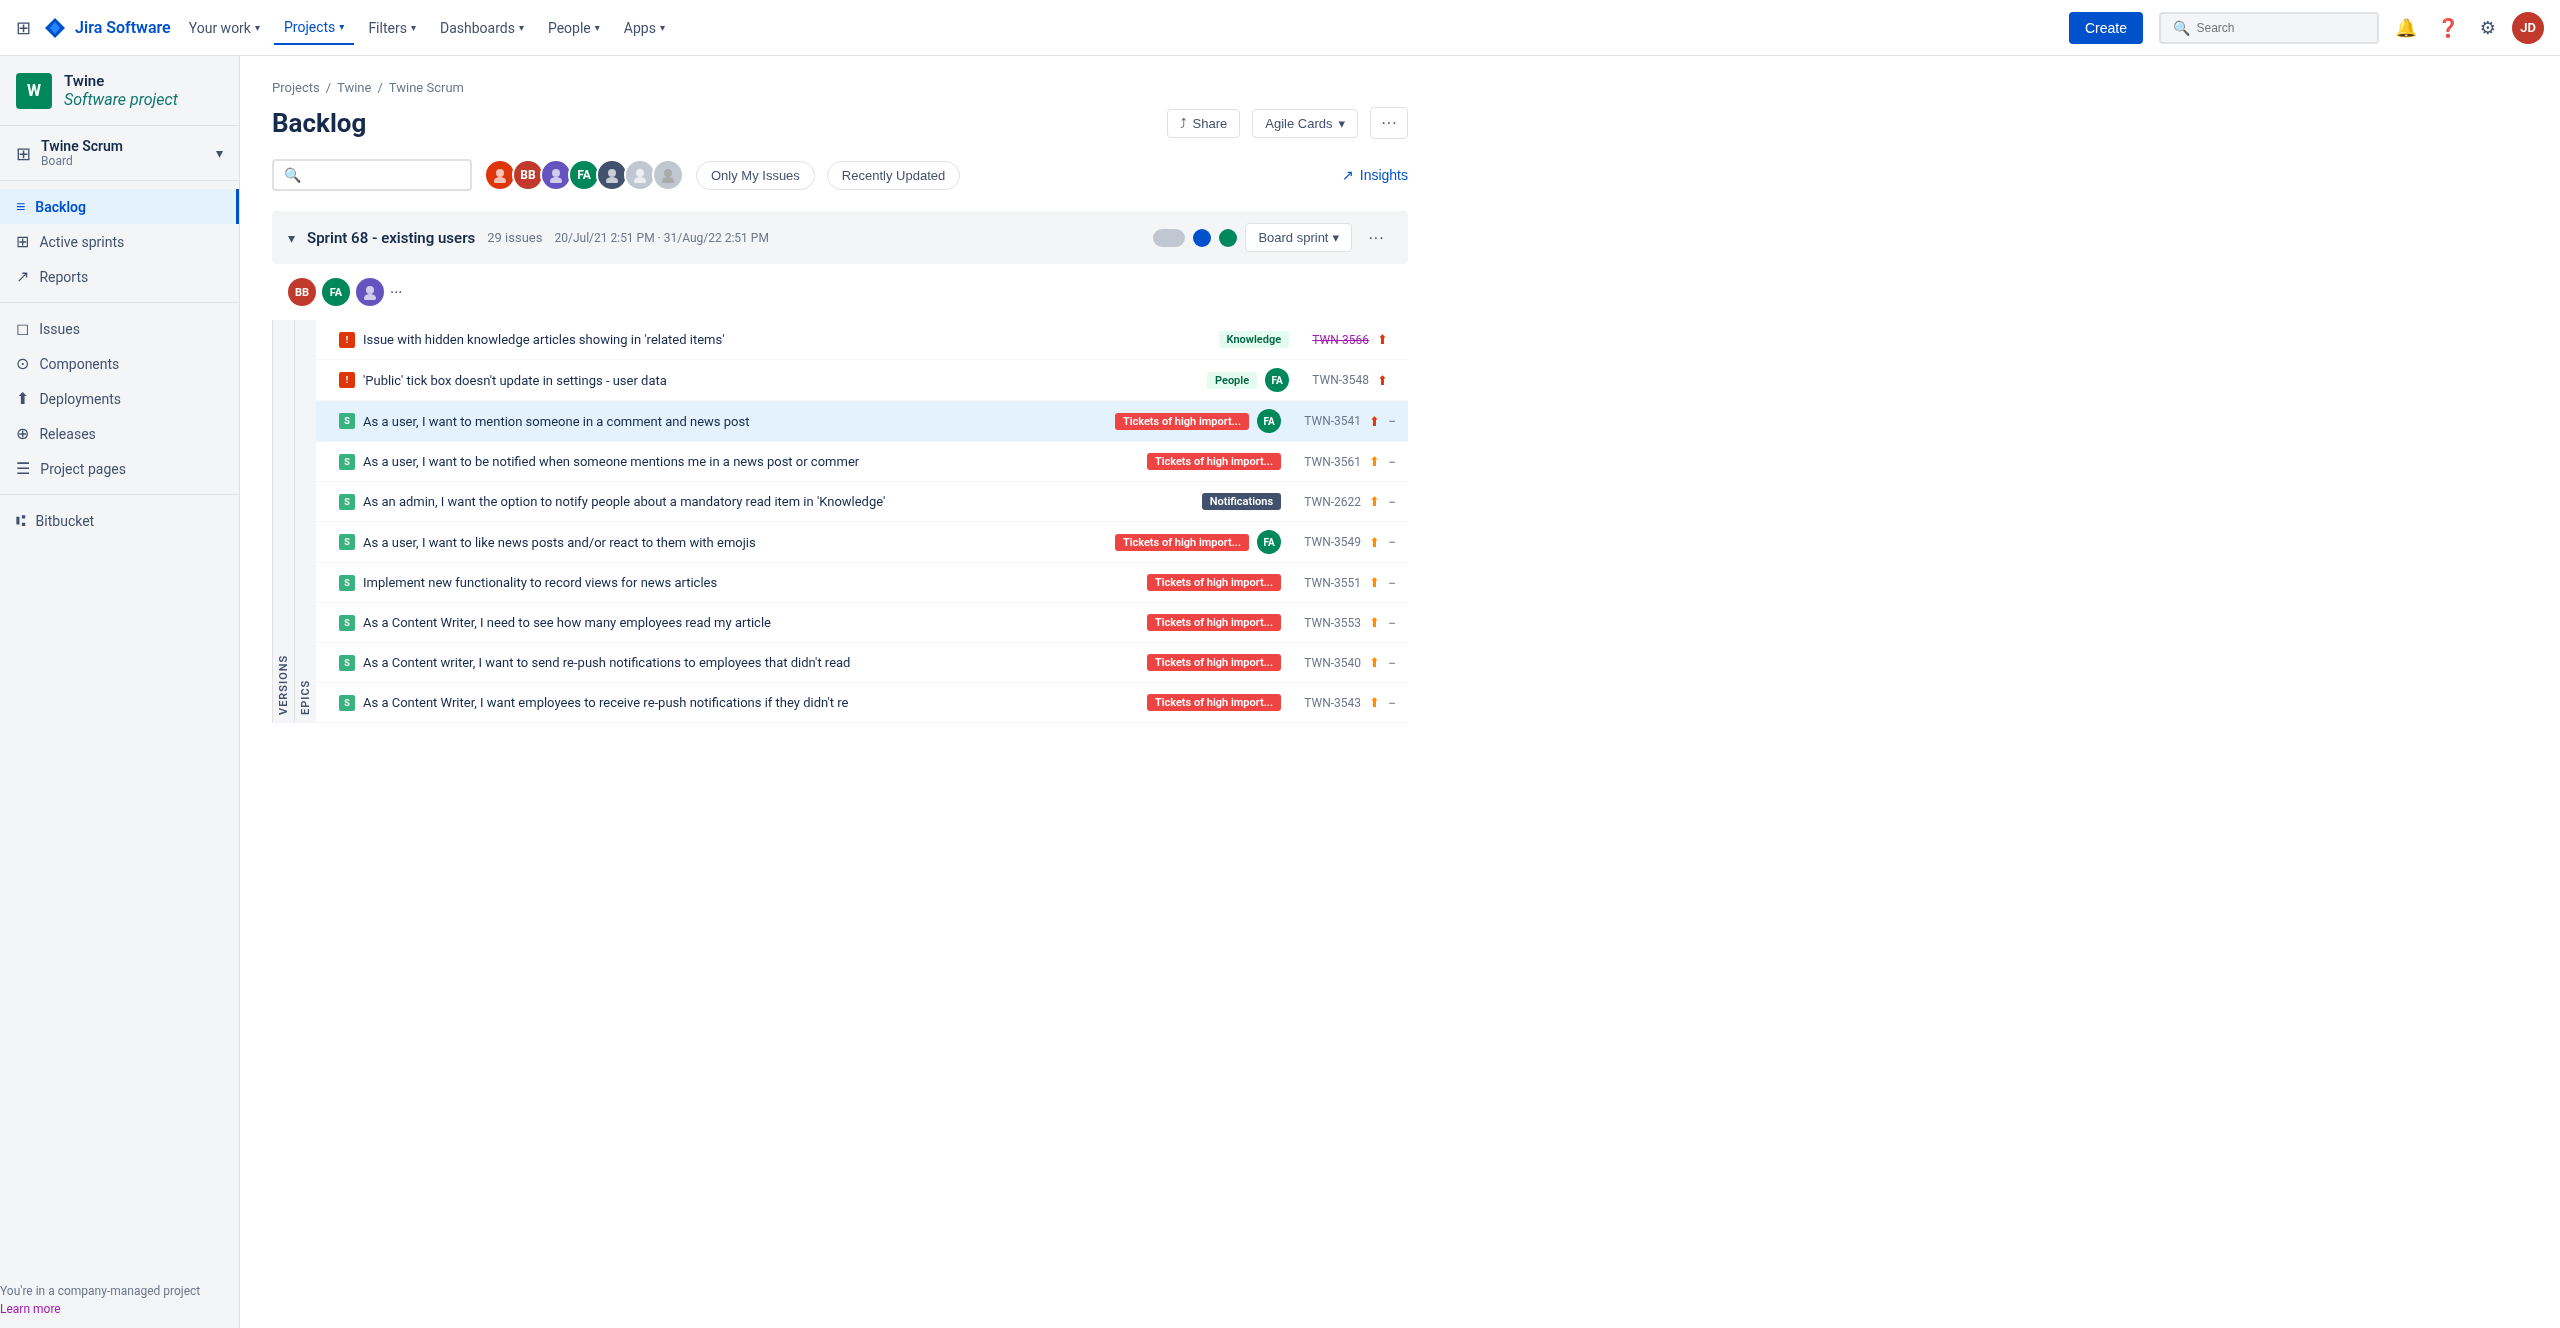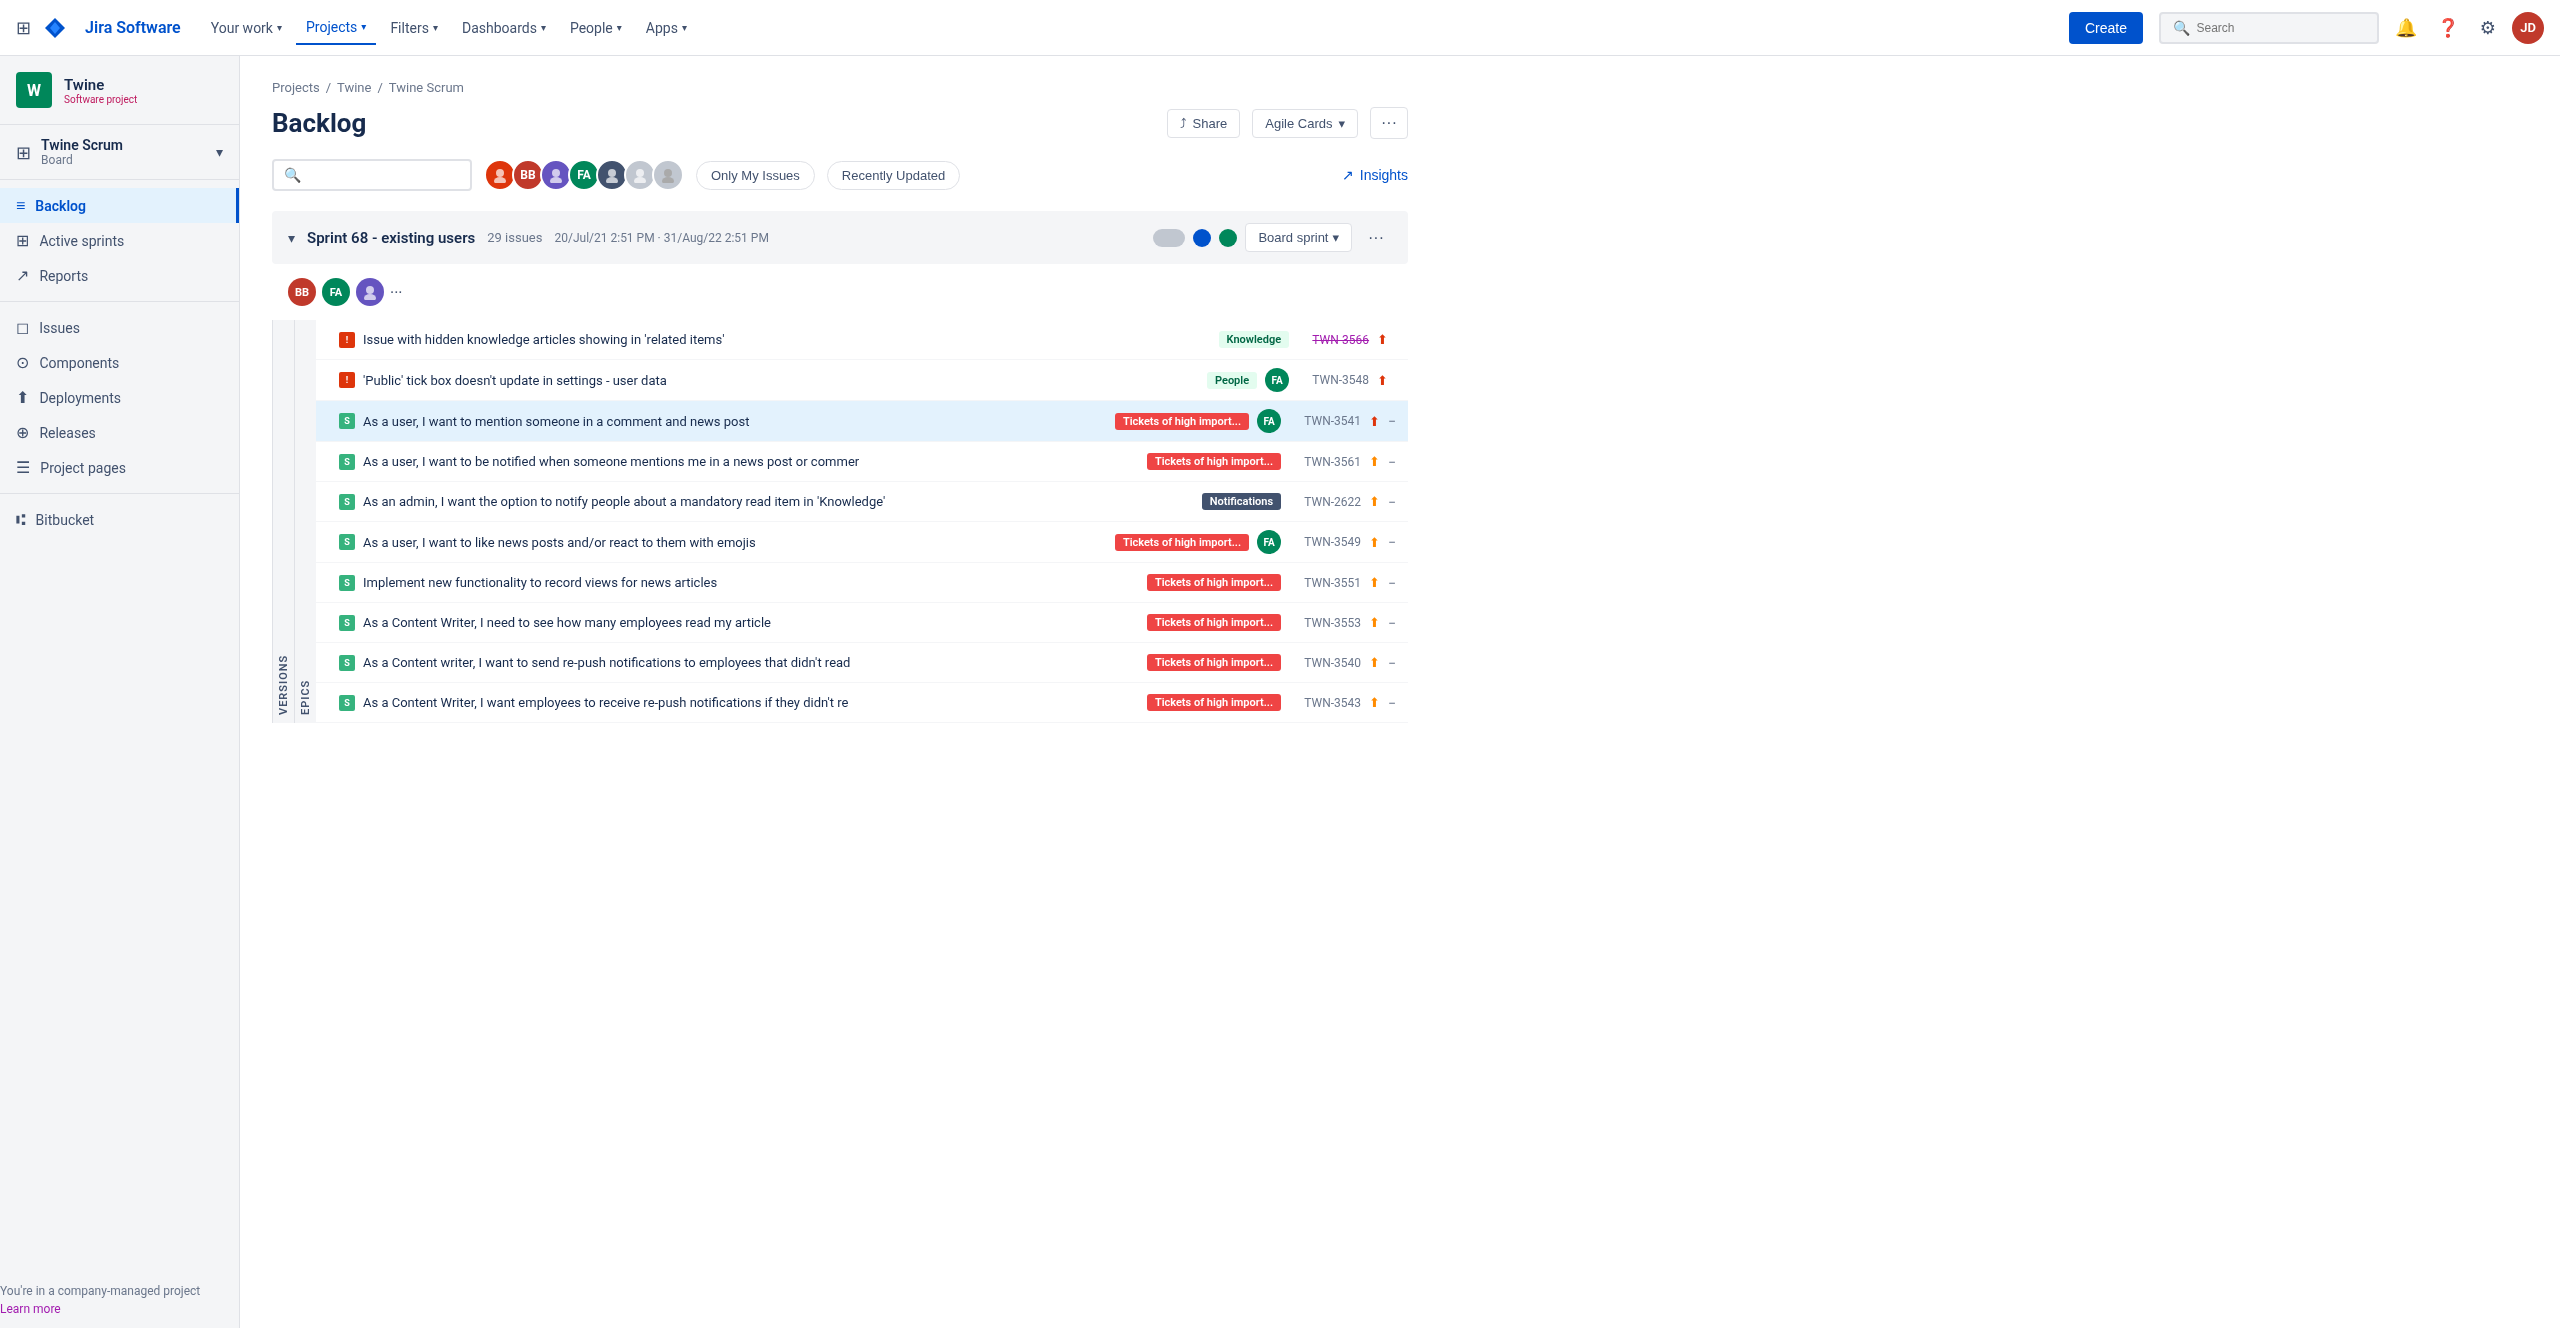--- a/index.html
+++ b/index.html
@@ -10,21 +10,21 @@
       height: 56px;
       background: #fff;
       border-bottom: 1px solid #dfe1e6;
       display: flex;
       align-items: center;
       padding: 0 16px;
       gap: 4px;
       position: fixed; top: 0; left: 0; right: 0; z-index: 100;
     }
     .topnav-grid-icon { color: #42526e; font-size: 18px; margin-right: 8px; cursor: pointer; }
-    .topnav-logo { display: flex; align-items: center; gap: 18px; margin-right: 16px; }
+    .topnav-logo { display: flex; align-items: center; gap: 8px; margin-right: 4px; }
     .topnav-logo-diamond { width: 24px; height: 24px; }
     .topnav-logo-text { font-size: 16px; font-weight: 600; color: #0052cc; }
     .topnav-nav { display: flex; align-items: center; gap: 4px; flex: 1; }
     .nav-item {
       padding: 8px 10px;
       border-radius: 4px;
       cursor: pointer;
       color: #42526e;
       font-size: 14px;
       display: flex; align-items: center; gap: 4px;
@@ -58,21 +58,21 @@
 
     
     .layout { display: flex; margin-top: 56px; height: calc(100vh - 56px); }
 
     
     .sidebar { width: 240px; background: #f4f5f7; border-right: 1px solid #dfe1e6; display: flex; flex-direction: column; overflow-y: auto; flex-shrink: 0; }
     .sidebar-project { padding: 16px; display: flex; align-items: center; gap: 12px; border-bottom: 1px solid #dfe1e6; }
     .project-icon { width: 36px; height: 36px; background: #00875a; border-radius: 4px; display:flex; align-items:center; justify-content:center; color:#fff; font-weight:700; font-size:16px; }
     .project-info { flex: 1; }
     .project-name { font-weight: 600; font-size: 15px; color: #172b4d; }
-    .project-type { font-size: 10px; color: #be185d; }
+    .project-type { font-size: 16px; color: #0f766e; font-style: italic; }
     .sidebar-board { padding: 12px 16px; display: flex; align-items: center; justify-content: space-between; border-bottom: 1px solid #dfe1e6; }
     .sidebar-board-info { display: flex; align-items: center; gap: 10px; }
     .board-icon { color: #42526e; font-size: 18px; }
     .board-name { font-weight: 600; color: #172b4d; font-size: 14px; }
     .board-type { font-size: 12px; color: #6b778c; }
     .sidebar-chevron { color: #42526e; cursor: pointer; }
     .sidebar-nav { padding: 8px 0; }
     .sidebar-item {
       padding: 8px 16px 8px 16px;
       display: flex; align-items: center; gap: 10px;

